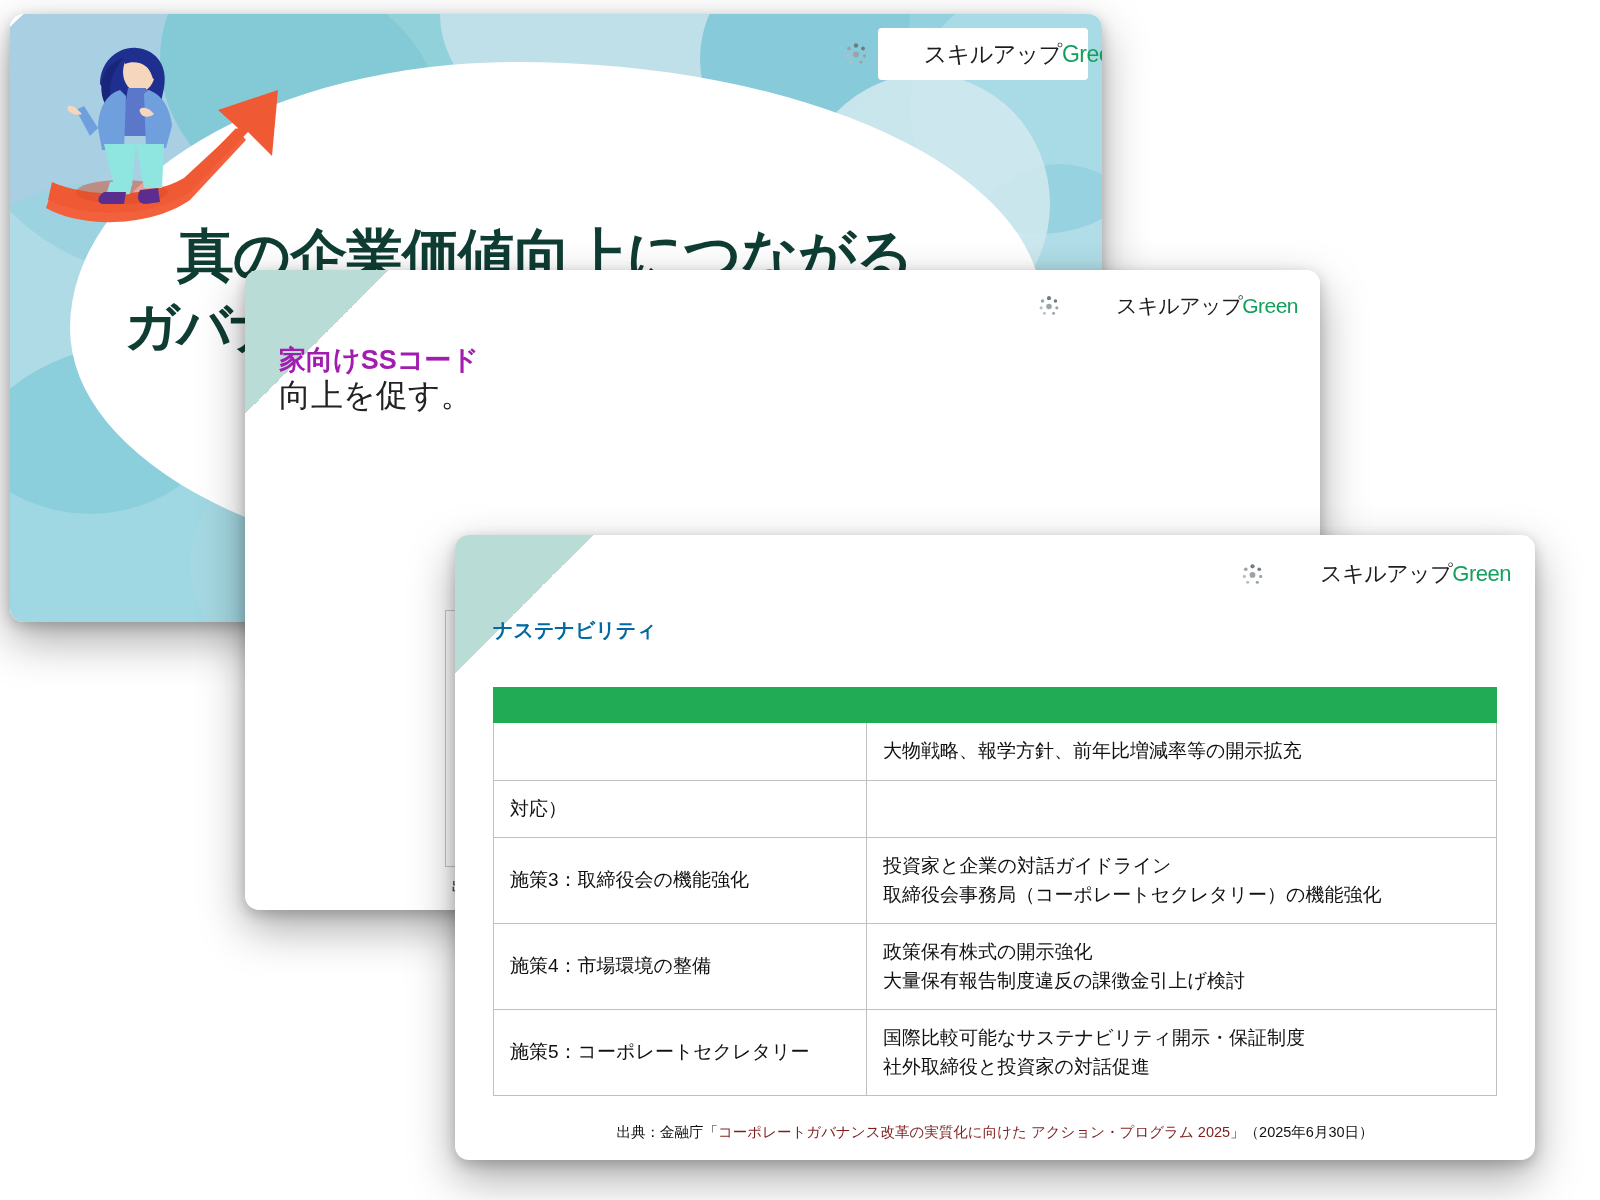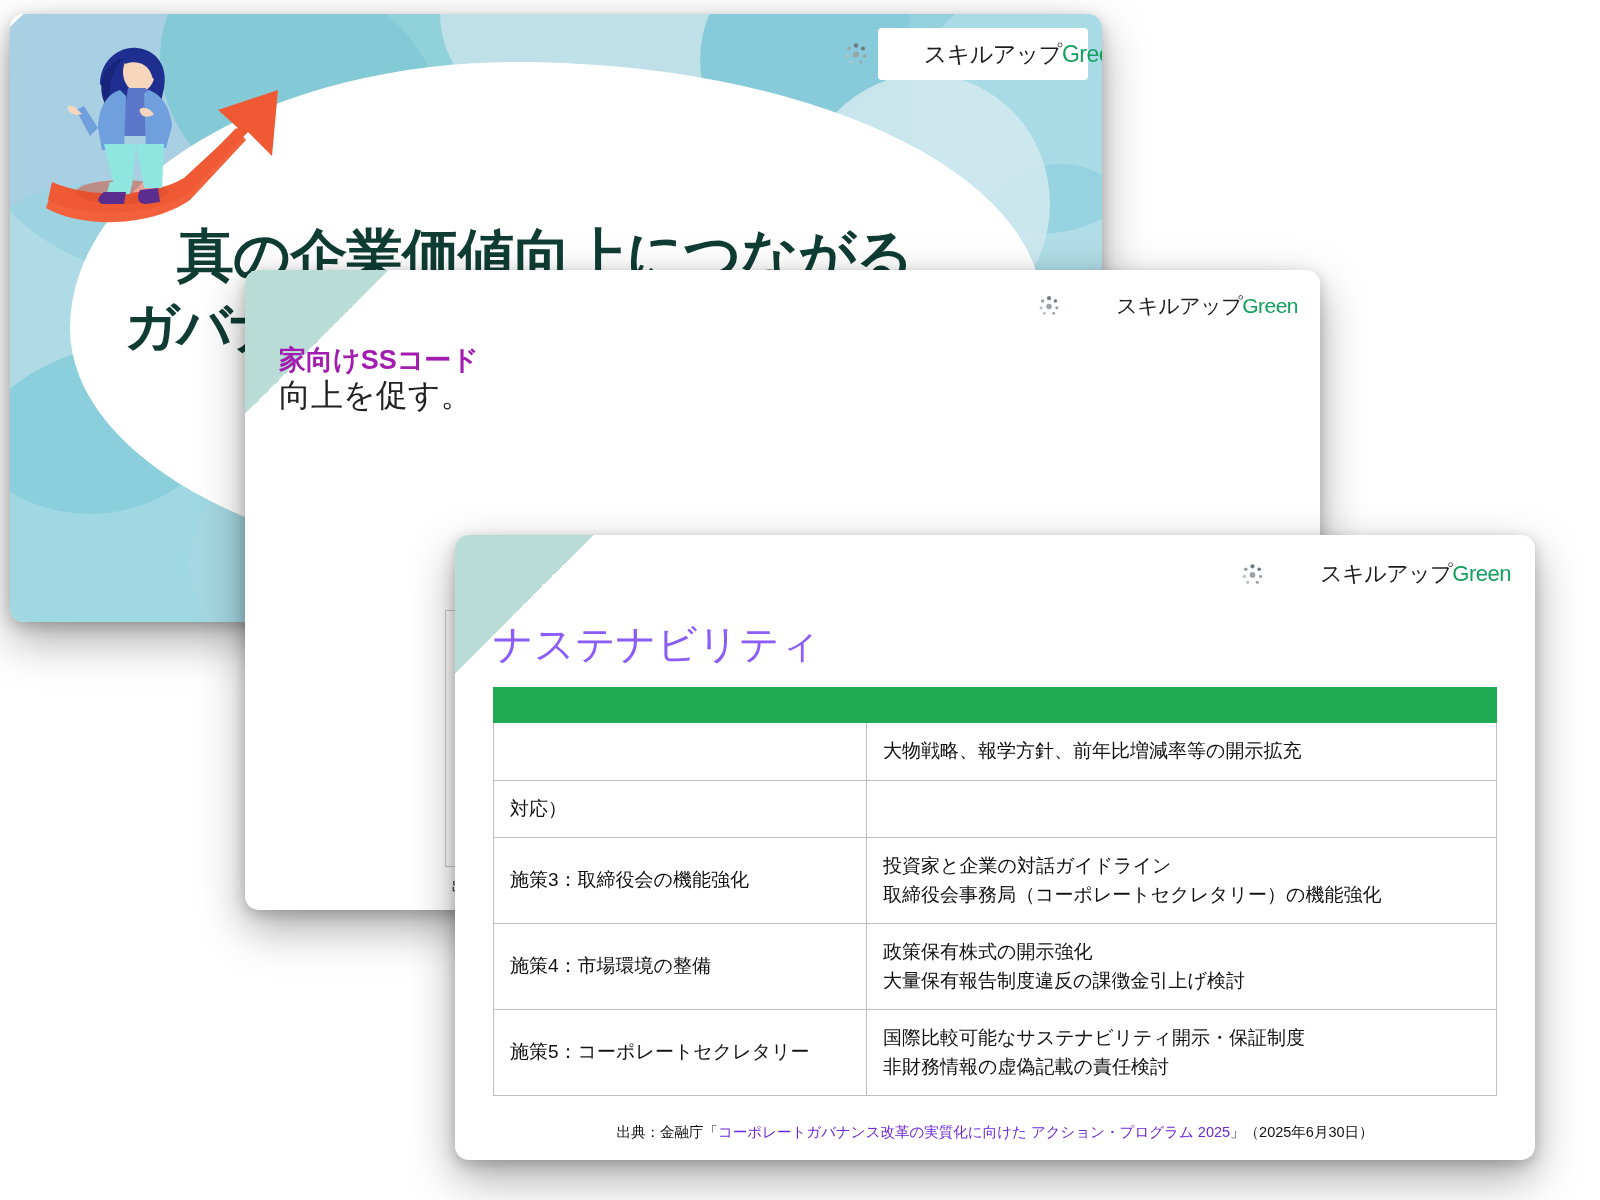--- a/index.html
+++ b/index.html
@@ -52,27 +52,27 @@
   .ell{position:absolute;border-radius:50%;display:flex;align-items:center;justify-content:center;
        font-size:11px;font-weight:bold;line-height:1.3;text-align:center;}
   .tiny{font-size:8.5px;}
   .lbl{position:absolute;font-size:10px;font-weight:bold;color:#111;}
   .src{position:absolute;left:0;right:0;bottom:14px;text-align:center;font-size:14.5px;color:#111;}
   .src a{color:#2a6fd6;text-decoration:underline;}
 
   
   #slide3{left:455px;top:535px;width:1080px;height:625px;}
   #slide3 .s3logo{position:absolute;right:24px;top:24px;}
-  #s3title{position:absolute;left:38px;top:82px;font-size:40px;font-weight:normal;color:#8b5cf6;white-space:nowrap;}
+  #s3title{position:absolute;left:38px;top:82px;font-size:20px;font-weight:bold;color:#0369a1;white-space:nowrap;}
   .tbl{position:absolute;left:38px;top:152px;width:1004px;border-collapse:collapse;}
   .tbl td{border:1px solid #bfbfbf;padding:14px 16px;font-size:19px;color:#111;vertical-align:middle;line-height:1.5;}
   .tbl td.c1{width:340px;}
   .tbl tr.head td{background:#22ab55;height:34px;padding:0;border-color:#22ab55;}
   .src3{position:absolute;left:0;right:0;bottom:18px;text-align:center;font-size:14.5px;color:#111;}
-  .src3 a{color:#6d28d9;text-decoration:none;}
+  .src3 a{color:#7f1d1d;text-decoration:none;}
 </style>
 </head>
 <body>
 
 <div class="stage">
 
   <div class="card" id="slide1">
     <div class="bg">
       <div class="blob" style="left:-40px;top:-60px;width:470px;height:330px;background:#a9cfe3;"></div>
       <div class="blob" style="left:150px;top:-120px;width:420px;height:330px;background:#7ec9d3;opacity:.85;"></div>
@@ -345,21 +345,21 @@
       <tr>
         <td class="c1">施策3：取締役会の機能強化</td>
         <td><span>投資家と企業の対話ガイドライン</span><br><span>取締役会事務局（コーポレートセクレタリー）の機能強化</span></td>
       </tr>
       <tr>
         <td class="c1">施策4：市場環境の整備</td>
         <td><span>政策保有株式の開示強化</span><br><span>大量保有報告制度違反の課徴金引上げ検討</span></td>
       </tr>
       <tr>
         <td class="c1">施策5：コーポレートセクレタリー</td>
-        <td><span>国際比較可能なサステナビリティ開示・保証制度</span><br><span>非財務情報の虚偽記載の責任検討</span></td>
+        <td><span>国際比較可能なサステナビリティ開示・保証制度</span><br><span>社外取締役と投資家の対話促進</span></td>
       </tr>
     </tbody>
       </table>
 
     <div class="src3">
       <span>出典：金融庁「</span><a href="#">コーポレートガバナンス改革の実質化に向けた アクション・プログラム 2025</a><span>」（2025年6月30日）</span>
     </div>
   </div>
 
 </div>

